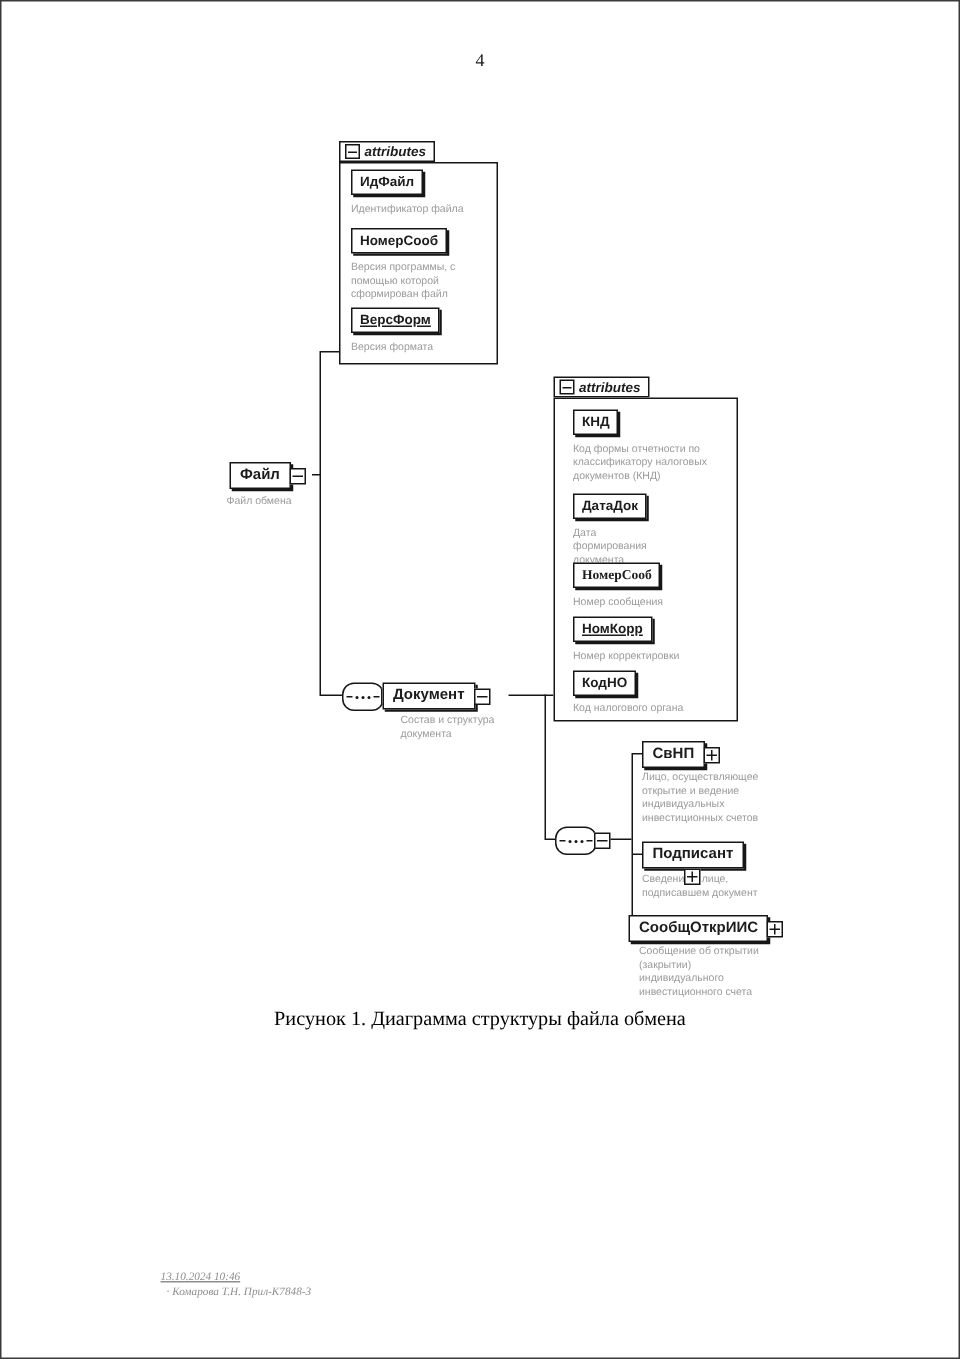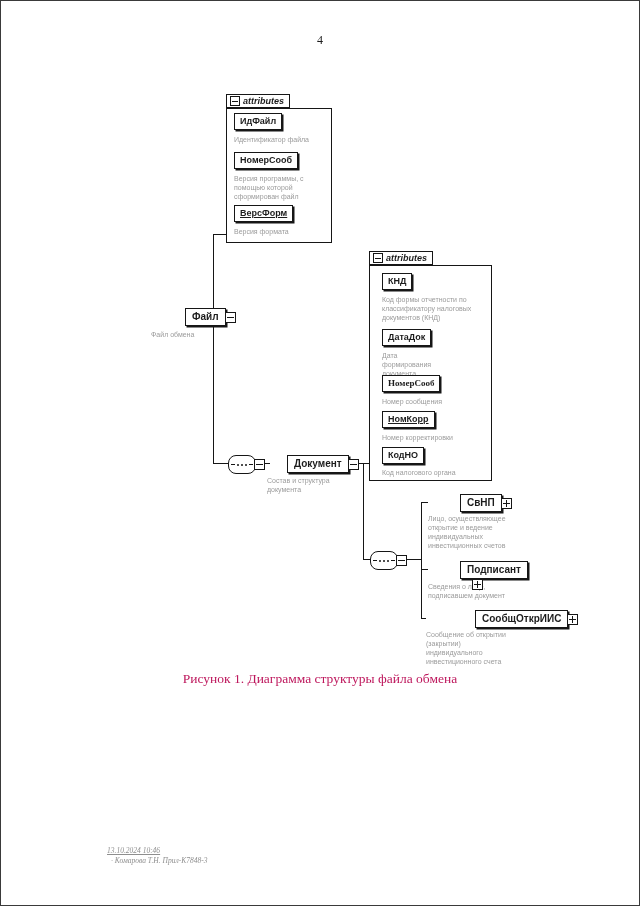--- a/index.html
+++ b/index.html
@@ -22,21 +22,21 @@
     display:flex; align-items:center; gap:3px; padding:1px 5px 1px 3px;
     font:italic bold 9px "Liberation Sans", sans-serif;
   }
   .sqicon{position:relative; width:8px; height:8px; border:1px solid #161616; background:#fff; flex:0 0 auto;}
   .sqicon::before{content:""; position:absolute; left:1px; right:1px; top:50%; height:1px; margin-top:-0.5px; background:#161616;}
   .sqicon.plus::after{content:""; position:absolute; top:1px; bottom:1px; left:50%; width:1px; margin-left:-0.5px; background:#161616;}
   
   .ebox{position:absolute; display:flex; align-items:center; z-index:2;}
   .ename{
     border:1px solid #161616; box-shadow:1.5px 1.5px 0 #161616; background:#fff;
-    font:bold 10px "Liberation Sans", sans-serif; padding:2px 6px 3px; white-space:nowrap;margin-left:32px;
+    font:bold 10px "Liberation Sans", sans-serif; padding:2px 6px 3px; white-space:nowrap;
   }
   .exp{margin-left:-1px; flex:0 0 auto;}
   .exp .sqicon, .exp.sqicon{width:9px; height:9px;}
   .abox{
     position:absolute; border:1px solid #161616; box-shadow:1.5px 1.5px 0 #161616;
     background:#fff; font:bold 9px "Liberation Sans", sans-serif;
     padding:2px 5px 3px; white-space:nowrap; z-index:2;
   }
   
   .seq{
@@ -47,21 +47,21 @@
   .seq i{width:2px; height:2px; background:#161616; border-radius:50%;}
   .seqsq{position:absolute; width:9px; height:9px; z-index:2;}
   
   .desc{
     position:absolute; font:7px "Liberation Sans", sans-serif; color:#9b9b9b;
     line-height:9px; z-index:1;
   }
   
   .caption{
     position:absolute; top:670px; left:0; width:100%; text-align:center;
-    font:13.5px "Liberation Serif", serif; color:#be185d;
+    font:13.5px "Liberation Serif", serif; color:#000000;
   }
   .foot{
     position:absolute; font:italic 7.5px "Liberation Serif", serif; color:#8e8e8e;
     white-space:nowrap;
   }
 </style>
 </head>
 <body>
 
 <div class="page">
@@ -141,21 +141,21 @@
     <span class="exp sqicon plus"></span>
   </div>
   <div class="desc" style="left:427px;top:513px;width:80px;">Лицо, осуществляющее открытие и ведение индивидуальных инвестиционных счетов</div>
 
   <div class="ebox" style="left:427px;top:560px;flex-direction:column;">
     <span class="ename">Подписант</span>
     <span class="exp sqicon plus"></span>
   </div>
   <div class="desc" style="left:427px;top:581px;width:78px;">Сведения о лице, подписавшем документ</div>
 
-  <div class="ebox" style="left:442px;top:609px;">
+  <div class="ebox" style="left:418px;top:609px;">
     <span class="ename">СообщОткрИИС</span>
     <span class="exp sqicon plus"></span>
   </div>
   <div class="desc" style="left:425px;top:629px;width:80px;">Сообщение об открытии (закрытии) индивидуального инвестиционного счета</div>
 
   <div class="caption">Рисунок 1. Диаграмма структуры файла обмена</div>
   <div class="foot" style="left:106px;top:845px;text-decoration:underline;">13.10.2024 10:46</div>
   <div class="foot" style="left:110px;top:855px;">· Комарова Т.Н. Прил-К7848-3</div>
 
 </div>

